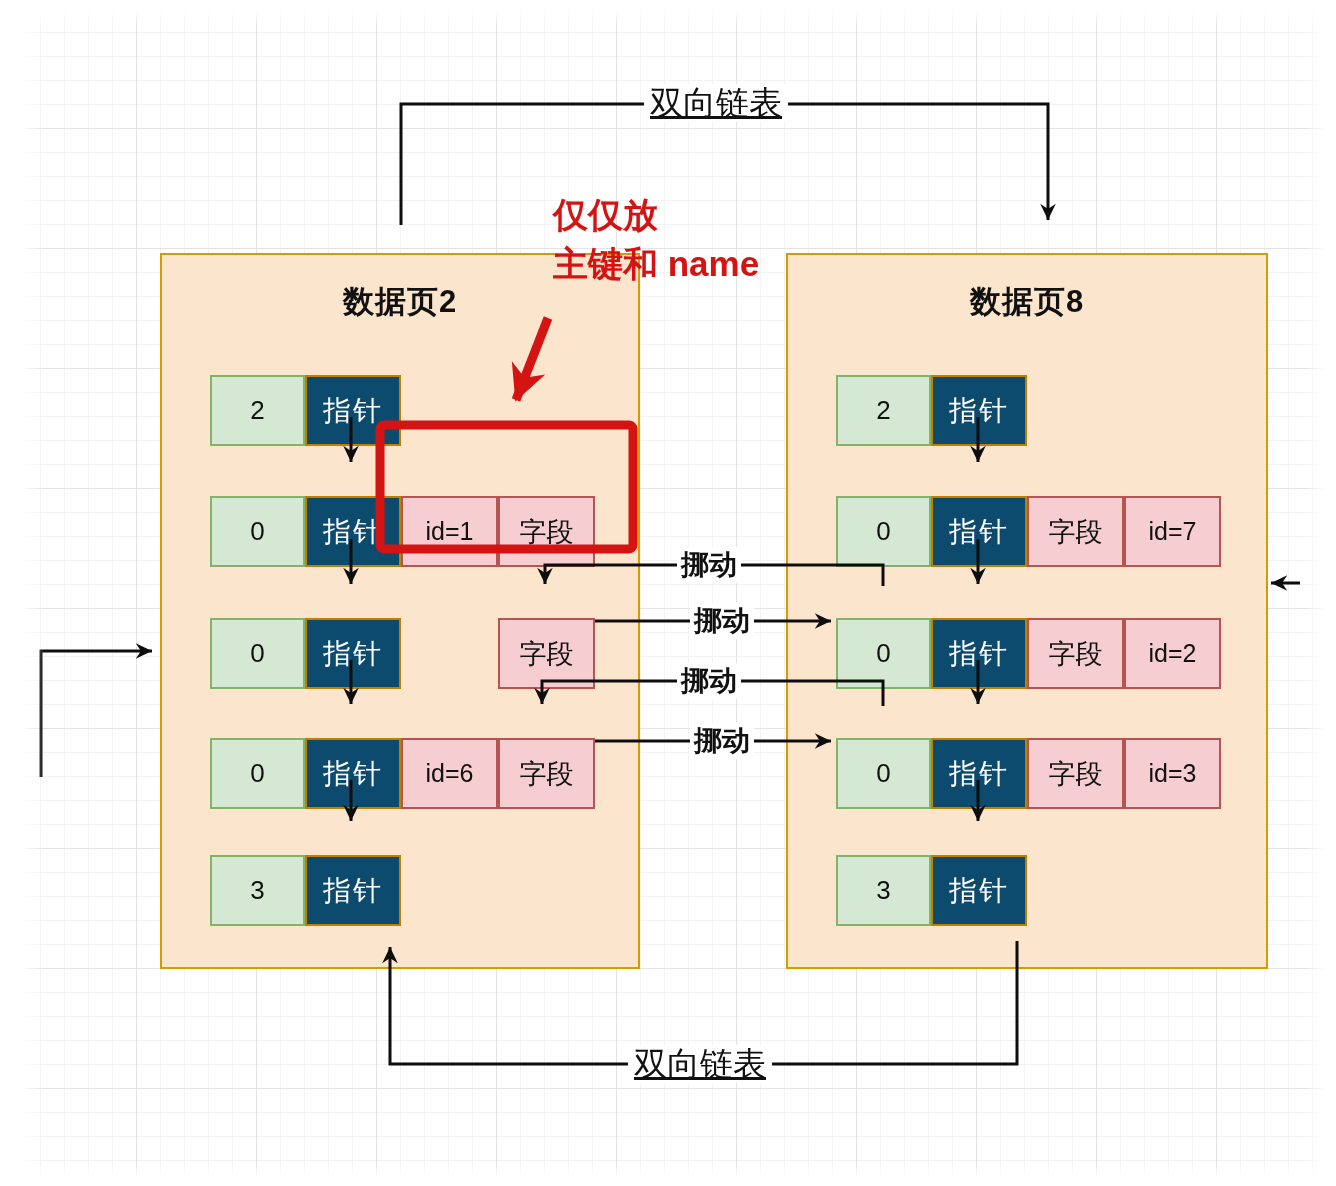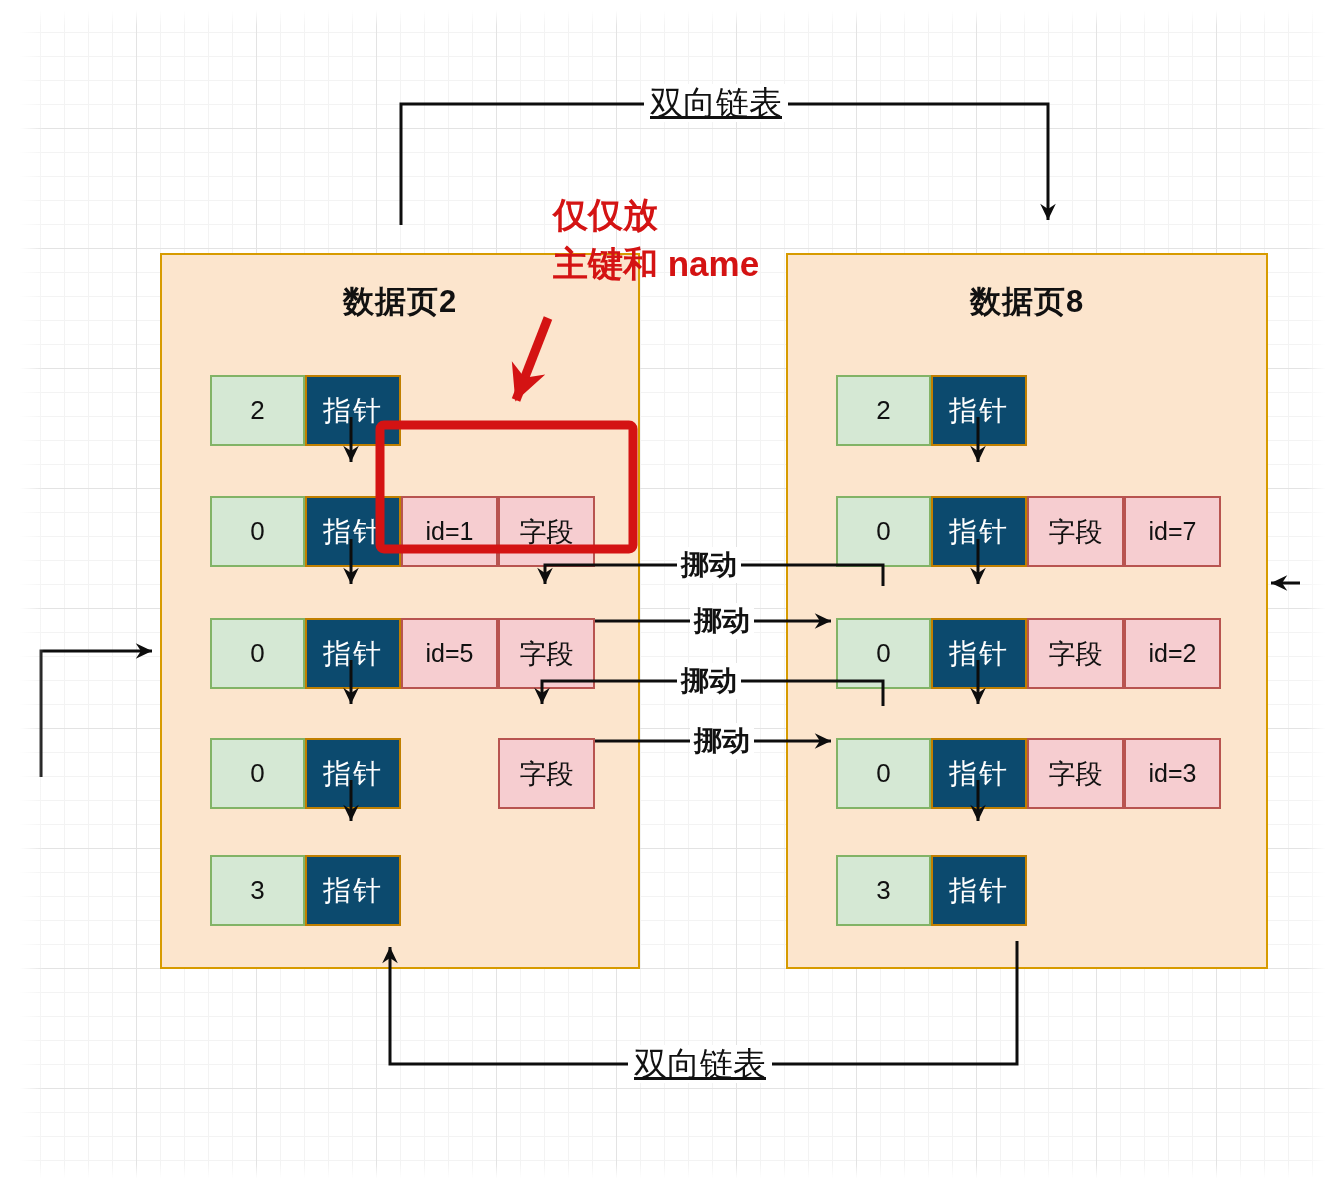--- a/index.html
+++ b/index.html
@@ -59,27 +59,27 @@
     <div class="row" style="top:241px">
       <div class="cell slot">0</div>
       <div class="cell pointer">指针</div>
       <div class="cell record key recA">id=1</div>
       <div class="cell record recB">字段</div>
     </div>
 
     <div class="row" style="top:363px">
       <div class="cell slot">0</div>
       <div class="cell pointer">指针</div>
-      <div class="cell record key recA">id=5</div>
       <div class="cell record recB">字段</div>
     </div>
 
     <div class="row" style="top:483px">
       <div class="cell slot">0</div>
       <div class="cell pointer">指针</div>
+      <div class="cell record key recA">id=6</div>
       <div class="cell record recB">字段</div>
     </div>
 
     <div class="row" style="top:600px">
       <div class="cell slot">3</div>
       <div class="cell pointer">指针</div>
     </div>
   </div>
 
   <div class="page p8">

